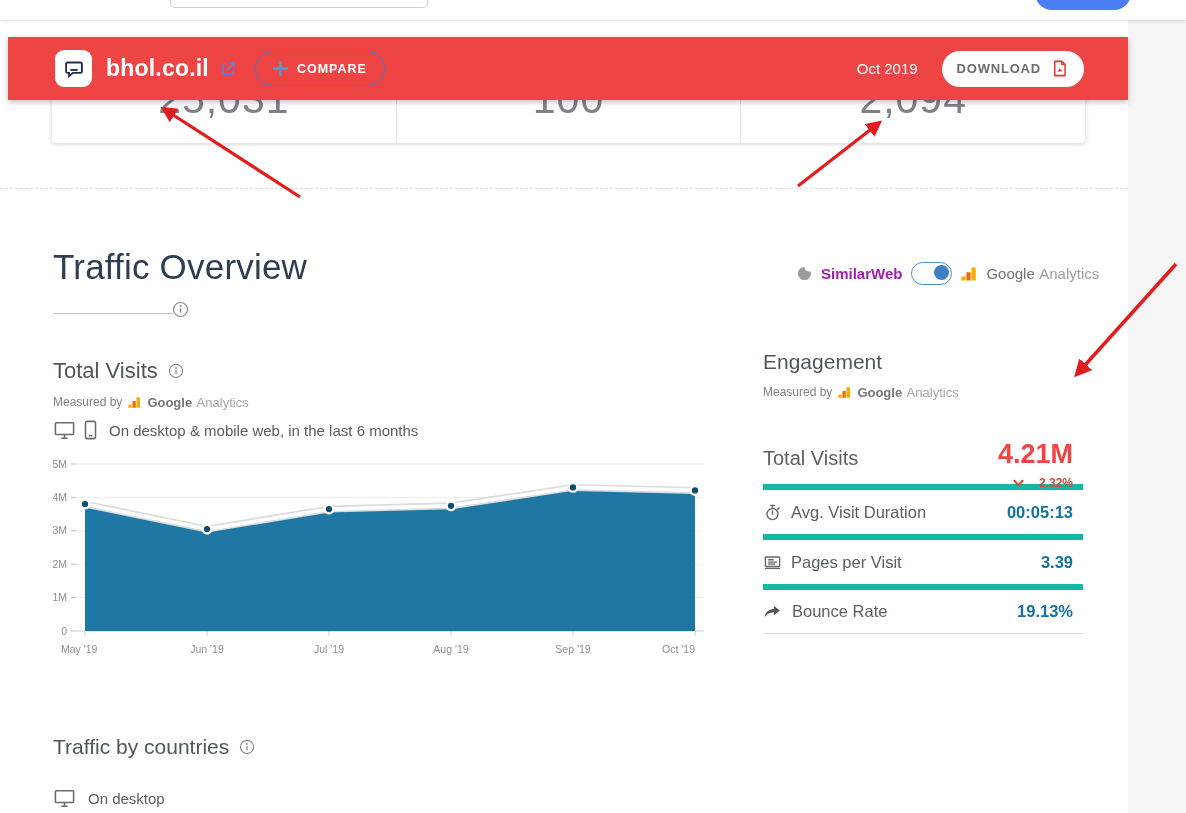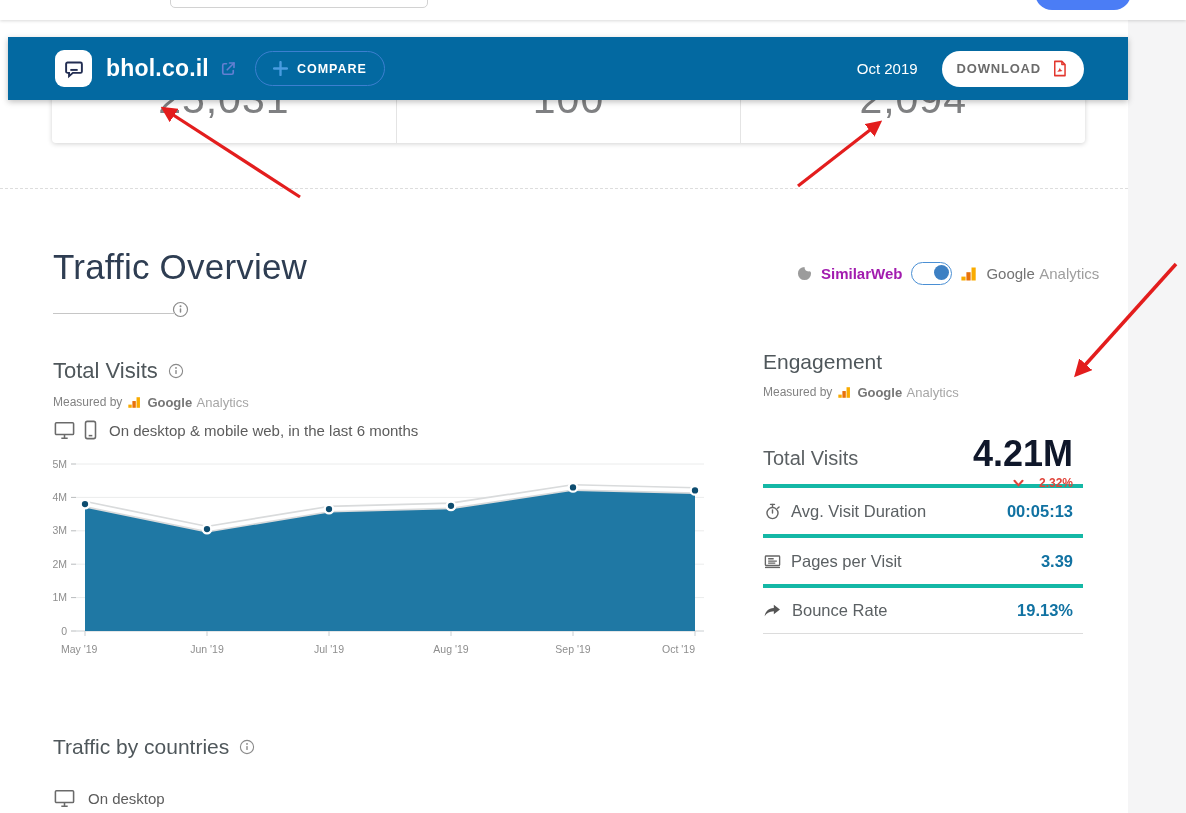--- a/index.html
+++ b/index.html
@@ -19,21 +19,21 @@
   .right-gutter { position:absolute; left:1128px; top:20px; width:58px; height:793px; background:#f5f5f6; z-index:1; }
 
   
   .rank-card { position:absolute; left:52px; top:60px; width:1033px; height:83px; background:#fff;
                border-radius:4px; box-shadow:0 1px 5px rgba(0,0,0,0.18); z-index:2; display:flex; }
   .rank-col { flex:1; position:relative; text-align:center; }
   .rank-col + .rank-col { border-left:1px solid #e4e4e4; }
   .rank-value { position:absolute; top:16px; left:0; right:0; font-size:41px; color:#7f8082; letter-spacing:1px; }
 
   
-  .site-header { position:absolute; left:8px; top:37px; width:1120px; height:63px; background:#0369a1;
+  .site-header { position:absolute; left:8px; top:37px; width:1120px; height:63px; background:#ef4444;
                  z-index:5; display:flex; align-items:center; padding:0 44px 0 47px;
                  box-shadow:0 2px 6px rgba(0,0,0,0.25); }
   .site-icon-box { width:37px; height:37px; background:#fff; border-radius:9px; display:flex;
                    align-items:center; justify-content:center; flex:0 0 auto; }
   .domain-name { color:#fff; font-size:23px; font-weight:bold; margin-left:14px; letter-spacing:.2px; }
   .ext-link { margin-left:10px; display:flex; align-items:center; cursor:pointer; }
   .compare-btn { margin-left:18px; height:35px; padding:8px 17px; border:1.5px solid #3c7fd0; border-radius:18px;
                  background:transparent; color:#fff; font-size:12.5px; font-weight:bold; letter-spacing:1px;
                  display:flex; align-items:center; gap:9px; cursor:pointer; font-family:inherit; }
   .header-spacer { flex:1; }
@@ -74,25 +74,25 @@
 
   
   .chart-wrap { position:absolute; left:38px; top:453px; }
   .ytick, .xtick { font-size:10.5px; fill:#8e8e8e; font-family:"Liberation Sans",sans-serif; }
 
   
   .engagement { position:absolute; left:763px; top:350px; width:320px; }
   .eng-rows { margin-top:32px; }
   .eng-row { display:flex; align-items:center; justify-content:space-between; padding:0 10px 0 0; }
   .eng-row-main { height:51px; align-items:flex-start; padding-top:7px; }
-  .eng-row-sub { height:50px; border-top:4px solid #14b8a6; }
+  .eng-row-sub { height:50px; border-top:6px solid #14b8a6; }
   .eng-rows-end { border-bottom:1px solid #dcdcdc; }
   .eng-label-big { font-size:20px; color:#5b6063; padding-top:7px; }
   .eng-label { font-size:16.5px; color:#5b6063; display:flex; align-items:center; gap:9px; }
-  .eng-value-big { font-size:36px; font-weight:bold; color:#0f172a; line-height:28px; }
+  .eng-value-big { font-size:27px; font-weight:bold; color:#ef4444; line-height:28px; }
   .eng-change { display:flex; align-items:center; justify-content:flex-end; gap:15px;
                 font-size:12px; font-weight:bold; color:#e0443a; margin-top:8px; }
   .eng-value { font-size:16.5px; font-weight:bold; color:#1172a2; }
 
   
   .countries-block { position:absolute; left:53px; top:735px; }
   .device-row-countries { position:absolute; left:53px; top:788px; }
 
   
   .arrows-overlay { position:absolute; inset:0; width:1186px; height:813px; z-index:40; pointer-events:none; }

